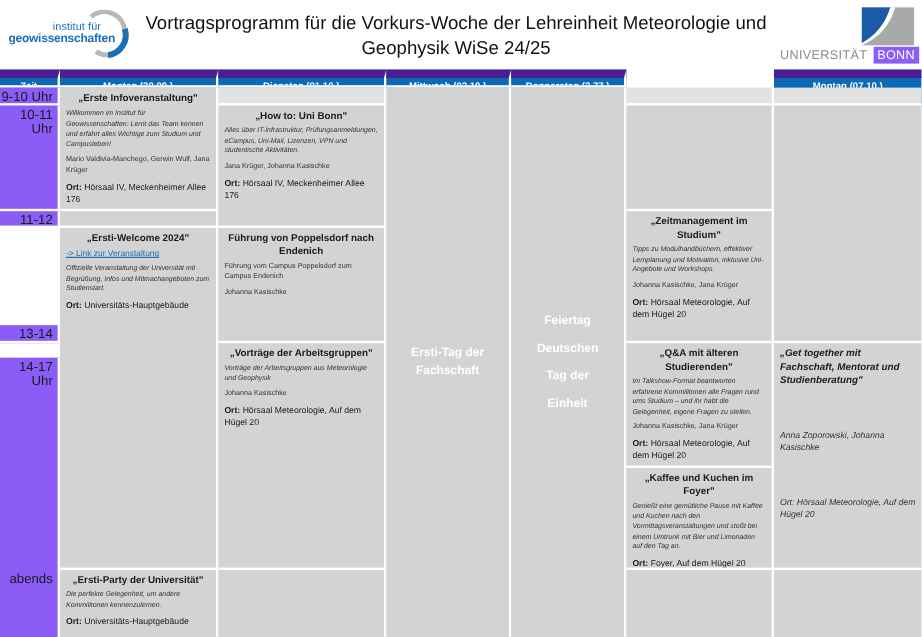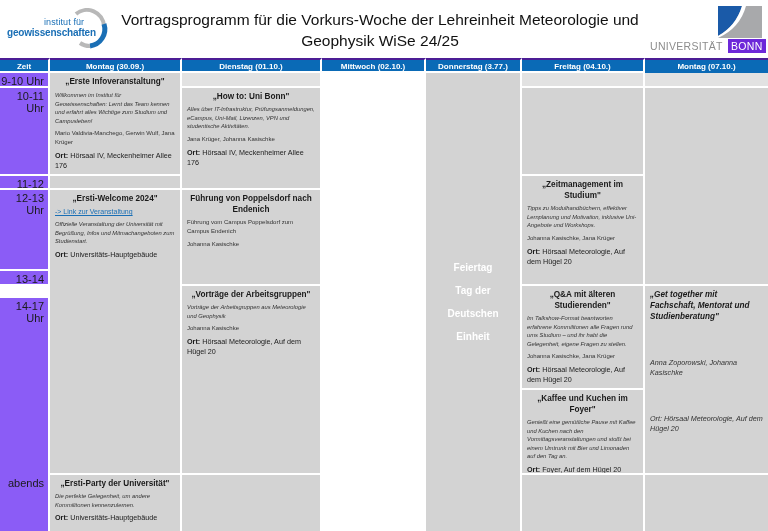--- a/index.html
+++ b/index.html
@@ -10,25 +10,25 @@
   .logo-left { position: absolute; left: 4px; top: 8px; width: 110px; height: 40px; }
   .logo-left .t1 { position: absolute; left: 3px; top: 9px; font-size: 9px; color: #1a6fb5; letter-spacing: 0.1px; margin-left: 37px; }
   .logo-left .t2 { position: absolute; left: 3px; top: 19px; font-size: 10px; font-weight: bold; color: #1a6fb5; letter-spacing: -0.2px; }
   .logo-left svg { position: absolute; left: 64px; top: 0px; }
 
   .title { position: absolute; left: 120px; top: 9px; width: 520px; text-align: center; font-size: 15.5px; line-height: 21px; color: #111; }
 
   .logo-right { position: absolute; left: 648px; top: 6px; width: 116px; height: 48px; }
   .logo-right .sq { position: absolute; left: 70px; top: 0; width: 44px; height: 32px; }
   .logo-right .uni { position: absolute; left: 2px; top: 34px; font-size: 10.5px; color: #8c8c8c; letter-spacing: 0.3px; }
-  .logo-right .bonn { position: absolute; left: 80px; top: 33px; background: #6d28d9; color: #fff; font-size: 10.5px; padding: 0 3px; letter-spacing: 0.3px; line-height: 14px; }
+  .logo-right .bonn { position: absolute; left: 80px; top: 33px; background: #8b5cf6; color: #fff; font-size: 10.5px; padding: 0 3px; letter-spacing: 0.3px; line-height: 14px; }
 
   .grid { position: absolute; left: 0; top: 58px; width: 768px; height: 473px; }
   .cell { position: absolute; border-right: 2px solid #ffffff; border-bottom: 2px solid #ffffff; overflow: hidden; }
-  .hdr { background: #0a6ab6; color: #fff; font-weight: bold; font-size: 8px; text-align: center; line-height: 13px; border-top: 2px solid #4c1d95; }
+  .hdr { background: #0a6ab6; color: #fff; font-weight: bold; font-size: 8px; text-align: center; line-height: 13px; border-top: 7px solid #4c1d95; }
   .time { background: #8b5cf6; color: #1a1a1a; font-size: 11px; text-align: right; padding: 2px 4px 0 0; }
   .g { background: #d3d3d3; }
   .gl { background: #e2e2e2; }
 
   .ev { padding: 3px 5px; font-size: 6.2px; line-height: 9px; color: #333; }
   .ev .h { font-weight: bold; font-size: 8.2px; line-height: 11px; text-align: center; color: #1a1a1a; margin-bottom: 3px; }
   .ev .h.left { text-align: left; }
   .ev .d { font-style: italic; color: #333; margin-bottom: 4px; font-size: 5.8px; line-height: 8.5px; }
   .ev .p { color: #333; margin-bottom: 4px; font-size: 6px; }
   .ev .o { font-size: 7.2px; line-height: 10px; color: #1a1a1a; }
@@ -63,27 +63,25 @@
   </div>
 </div>
 
 <div class="grid">
 
   <div class="cell hdr" style="left:0;top:0;width:50px;height:15px;">Zeit</div>
   <div class="cell hdr" style="left:50px;top:0;width:132px;height:15px;">Montag (30.09.)</div>
   <div class="cell hdr" style="left:182px;top:0;width:140px;height:15px;">Dienstag (01.10.)</div>
   <div class="cell hdr" style="left:322px;top:0;width:104px;height:15px;">Mittwoch (02.10.)</div>
   <div class="cell hdr" style="left:426px;top:0;width:96px;height:15px;">Donnerstag (3.77.)</div>
-  <div class="cell hdr" style="left:522px;top:0;width:123px;height:15px;">Freitag (04.10.)</div>
   <div class="cell hdr" style="left:645px;top:0;width:123px;height:31px;border-right:none;">Montag (07.10.)</div>
 
   <div class="cell time" style="left:0;top:15px;width:50px;height:15px;">9-10 Uhr</div>
   <div class="cell time" style="left:0;top:30px;width:50px;height:88px;">10-11 Uhr</div>
   <div class="cell time" style="left:0;top:118px;width:50px;height:14px;">11-12 Uhr</div>
-  <div class="cell time" style="left:0;top:132px;width:50px;height:81px;">12-13 Uhr</div>
   <div class="cell time" style="left:0;top:213px;width:50px;height:15px;">13-14 Uhr</div>
   <div class="cell time" style="left:0;top:228px;width:50px;height:189px;margin-top:12px;">14-17 Uhr</div>
   <div class="cell time" style="left:0;top:417px;width:50px;height:56px;border-bottom:none;">abends</div>
 
   <div class="cell g ev" style="left:50px;top:15px;width:132px;height:103px;">
     <div class="h">„Erste Infoveranstaltung"</div>
     <div class="d" style="margin-top:4px;">Willkommen im Institut für Geowissenschaften: Lernt das Team kennen und erfahrt alles Wichtige zum Studium und Campusleben!</div>
     <div class="p">Mario Valdivia-Manchego, Gerwin Wulf, Jana Krüger</div>
     <div class="o"><b>Ort:</b> <span>Hörsaal IV, Meckenheimer Allee 176</span></div>
   </div>
@@ -113,25 +111,29 @@
     <div class="p">Johanna Kasischke</div>
   </div>
   <div class="cell g ev" style="left:182px;top:228px;width:140px;height:189px;">
     <div class="h">„Vorträge der Arbeitsgruppen"</div>
     <div class="d">Vorträge der Arbeitsgruppen aus Meteorologie und Geophysik</div>
     <div class="p">Johanna Kasischke</div>
     <div class="o"><b>Ort:</b> <span>Hörsaal Meteorologie, Auf dem Hügel 20</span></div>
   </div>
   <div class="cell g" style="left:182px;top:417px;width:140px;height:56px;border-bottom:none;"></div>
 
+  <div class="cell g center-white" style="left:322px;top:15px;width:104px;height:458px;border-bottom:none;line-height:15px;">
+    <span>Ersti-Tag der</span>
+    <span>Fachschaft</span>
+  </div>
 
   <div class="cell g center-white" style="left:426px;top:15px;width:96px;height:458px;border-bottom:none;">
     <span>Feiertag</span>
+    <span>Deutschen</span>
     <span>Tag der</span>
-    <span>Deutschen</span>
     <span>Einheit</span>
   </div>
 
   <div class="cell gl" style="left:522px;top:15px;width:123px;height:15px;"></div>
   <div class="cell g" style="left:522px;top:30px;width:123px;height:88px;"></div>
   <div class="cell g ev" style="left:522px;top:118px;width:123px;height:110px;">
     <div class="h">„Zeitmanagement im Studium"</div>
     <div class="d">Tipps zu Modulhandbüchern, effektiver Lernplanung und Motivation, inklusive Uni-Angebote und Workshops.</div>
     <div class="p">Johanna Kasischke, Jana Krüger</div>
     <div class="o"><b>Ort:</b> <span>Hörsaal Meteorologie, Auf dem Hügel 20</span></div>

